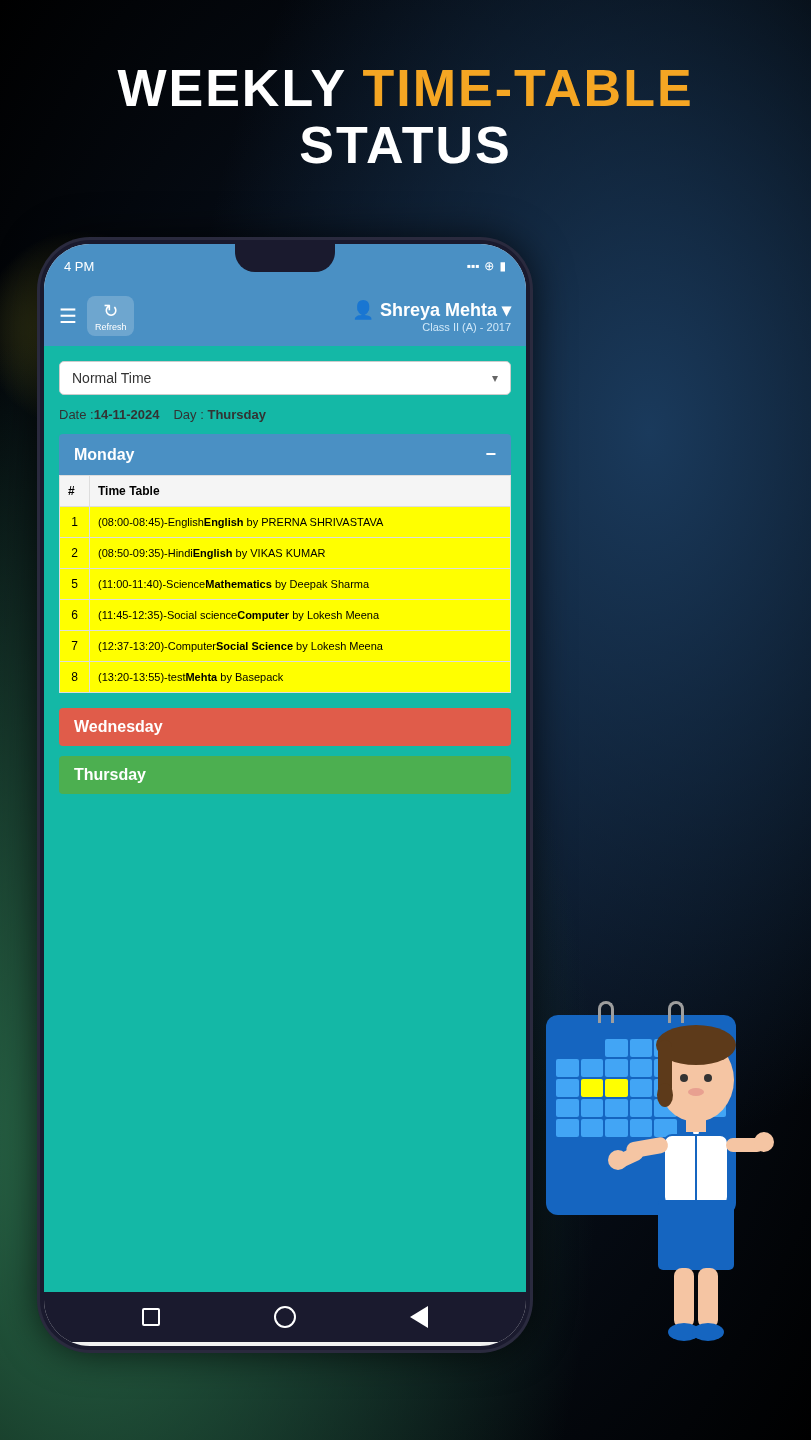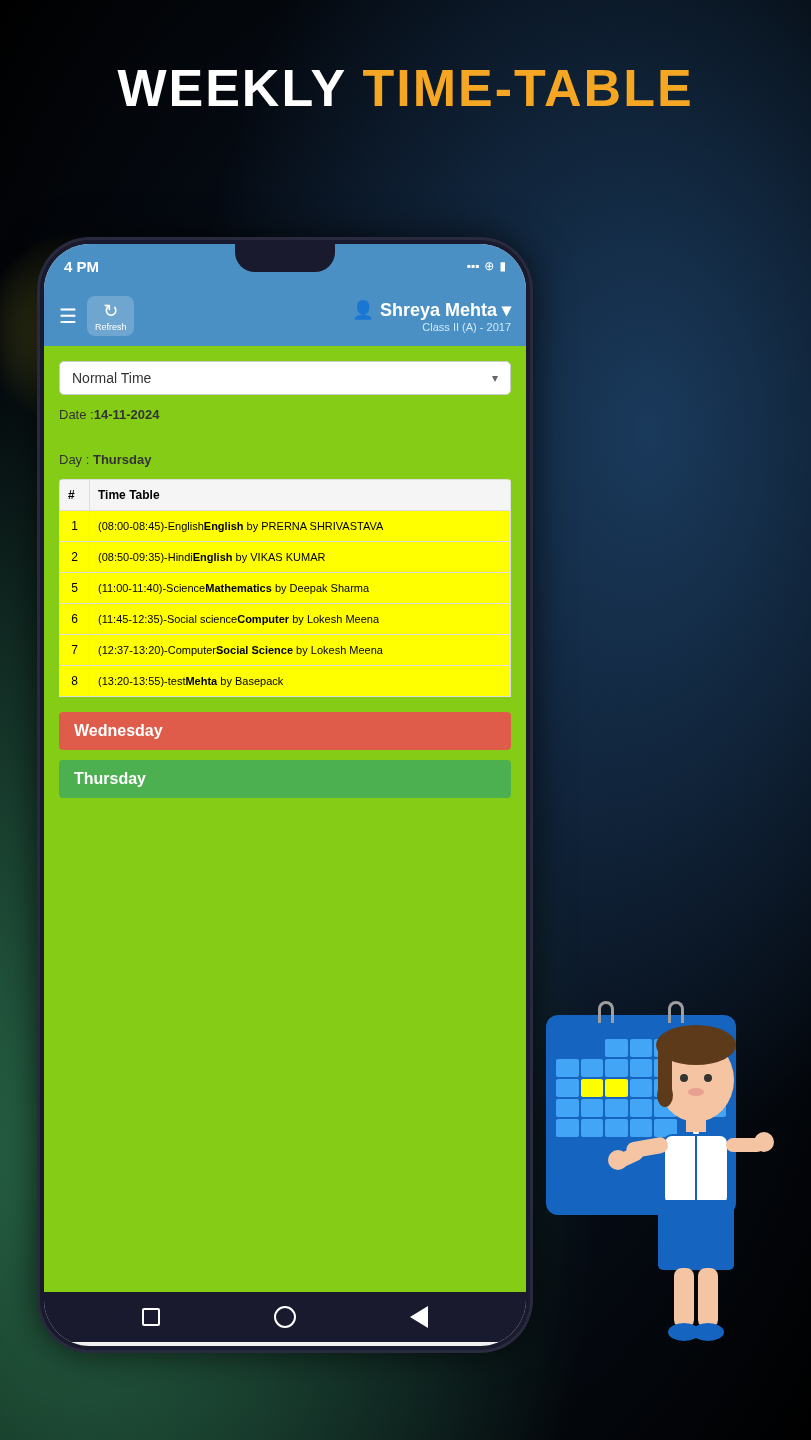--- a/index.html
+++ b/index.html
@@ -92,22 +92,22 @@
       height: 44px;
       display: flex;
       align-items: center;
       justify-content: space-between;
       padding: 0 20px;
       position: relative;
     }
 
     .status-time {
       color: #fff;
-      font-size: 15px;
-      font-weight: bold;
+      font-size: 13px;
+      font-weight: normal;
     }
 
     .status-icons {
       display: flex;
       align-items: center;
       gap: 5px;
       color: #fff;
       font-size: 12px;
     }
 
@@ -174,21 +174,21 @@
       font-weight: bold;
     }
 
     .user-class {
       color: #d0e8f8;
       font-size: 11px;
     }
 
     
     .app-content {
-      background: #84cc16;
+      background: #14b8a6;
       height: calc(100% - 44px - 62px - 50px);
       overflow-y: auto;
       padding: 15px;
     }
 
     
     .dropdown-container {
       border: 1px solid #ccc;
       border-radius: 5px;
       padding: 8px 12px;
@@ -205,25 +205,24 @@
     }
 
     .dropdown-arrow {
       font-size: 12px;
       color: #666;
     }
 
     
     .date-row {
       display: flex;
-      gap: 30px;
+      gap: 14px;
       margin-bottom: 12px;
       font-size: 13px;
       color: #333;
-      flex-direction: column;
     }
 
     .date-label span.bold {
       font-weight: bold;
     }
 
     
     .day-section {
       margin-bottom: 10px;
       border-radius: 4px;
@@ -351,20 +350,21 @@
   </style>
 </head>
 <body>
 
 <div class="bg"></div>
 <div class="glow-yellow"></div>
 
 <div class="page-title-area">
   <div style="line-height:1.1;">
     <span class="title-weekly">WEEKLY </span><span class="title-timetable">TIME-TABLE</span>
+    <span class="title-status">STATUS</span>
   </div>
 </div>
 
 <div class="phone-frame">
   <div class="phone-inner">
 
     <div class="status-bar">
       <div class="notch"></div>
       <span class="status-time">4 PM</span>
       <div class="status-icons">
@@ -402,20 +402,24 @@
       <div class="date-row">
         <span class="date-label">
           <span>Date :</span><span class="bold" style="font-weight:bold;">14-11-2024</span>
         </span>
         <span class="date-label">
           <span>Day :</span> <span class="bold" style="font-weight:bold;">Thursday</span>
         </span>
       </div>
 
       <div class="day-section">
+        <div class="day-header blue">
+          <span>Monday</span>
+          <span class="day-toggle">−</span>
+        </div>
         <table class="timetable">
           <thead>
             <tr>
               <th>#</th>
               <th>Time Table</th>
             </tr>
           </thead>
           <tbody>
             <tr class="yellow-row">
               <td class="num-col">1</td>

